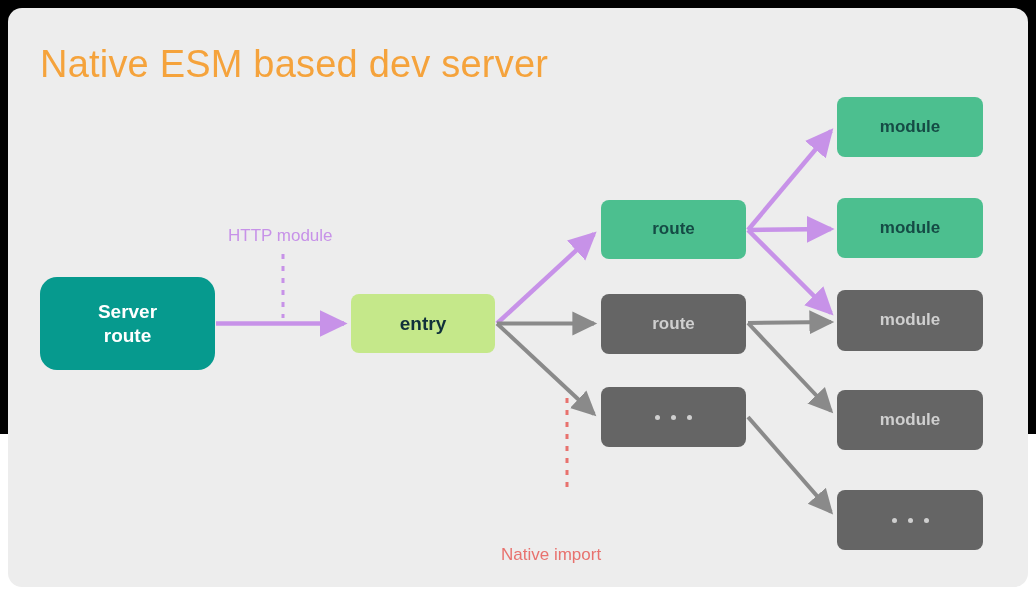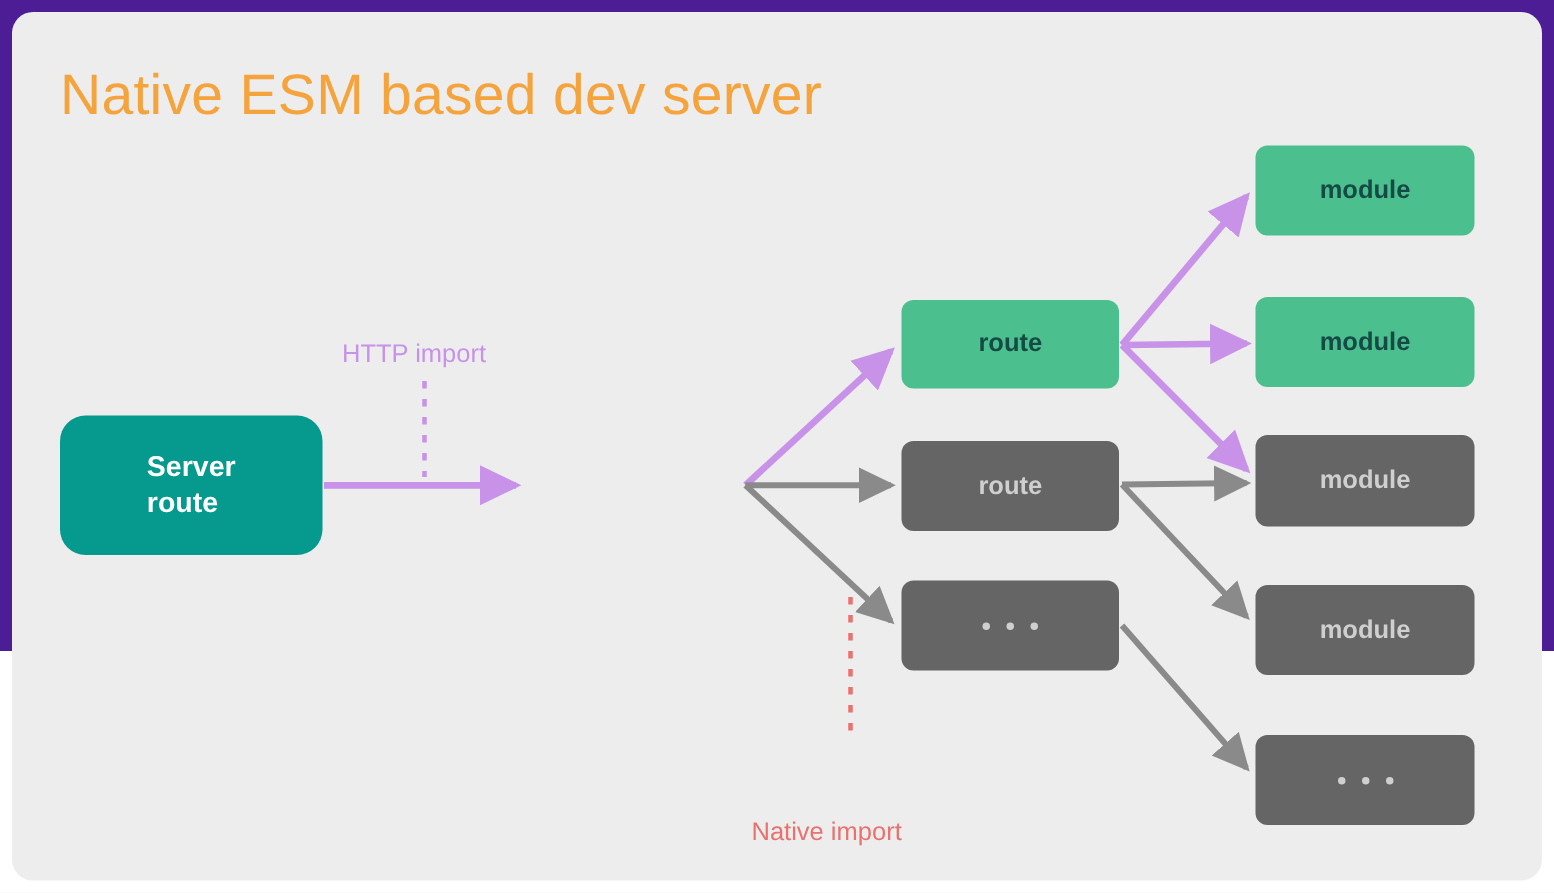--- a/index.html
+++ b/index.html
@@ -8,21 +8,21 @@
     background: #ffffff;
     width: 1036px;
     height: 595px;
     overflow: hidden;
     font-family: "Liberation Sans", sans-serif;
   }
   #canvas {
     position: relative;
     width: 1036px;
     height: 434px;
-    background: #4c1d95;
+    background: #000000;
   }
   #panel {
     position: absolute;
     left: 8px;
     top: 8px;
     width: 1020px;
     height: 579px;
     background: #ededed;
     border-radius: 14px;
   }
@@ -34,21 +34,21 @@
     color: #f5a33c;
     letter-spacing: 0.2px;
     white-space: nowrap;
   }
   .node {
     position: absolute;
     border-radius: 8px;
     display: flex;
     align-items: center;
     justify-content: center;
-    text-align: left;
+    text-align: center;
     box-sizing: border-box;
     line-height: 1.22;
   }
   .node-server {
     background: #069a8e;
     color: #ffffff;
     font-weight: bold;
     font-size: 19px;
     border-radius: 17px;
   }
@@ -151,20 +151,23 @@
     <line x1="567" y1="398" x2="567" y2="490" stroke="#e8726e" stroke-width="3" stroke-dasharray="5 7"></line>
   </svg>
 
   <div class="node node-server" style="left:40px; top:277px; width:175px; height:93px;">
     <div>
       <div>Server</div>
       <div>route</div>
     </div>
   </div>
 
+  <div class="node node-entry" style="left:351px; top:294px; width:144px; height:59px;">
+    <span>entry</span>
+  </div>
 
   <div class="node node-green" style="left:601px; top:200px; width:145px; height:59px;">
     <span>route</span>
   </div>
 
   <div class="node node-gray" style="left:601px; top:294px; width:145px; height:60px;">
     <span>route</span>
   </div>
 
   <div class="node node-gray" style="left:601px; top:387px; width:145px; height:60px;">
@@ -192,20 +195,20 @@
   </div>
 
   <div class="node node-gray" style="left:837px; top:490px; width:146px; height:60px;">
     <span class="dots">
         <i></i>
         <i></i>
         <i></i>
       </span>
   </div>
 
-  <div class="lbl" id="http-label">HTTP import</div>
+  <div class="lbl" id="http-label">HTTP module</div>
 
   <div class="lbl" id="dyn-label">
     <div>Native import</div>
     
   </div>
 
 </div>
 
 </body></html>

